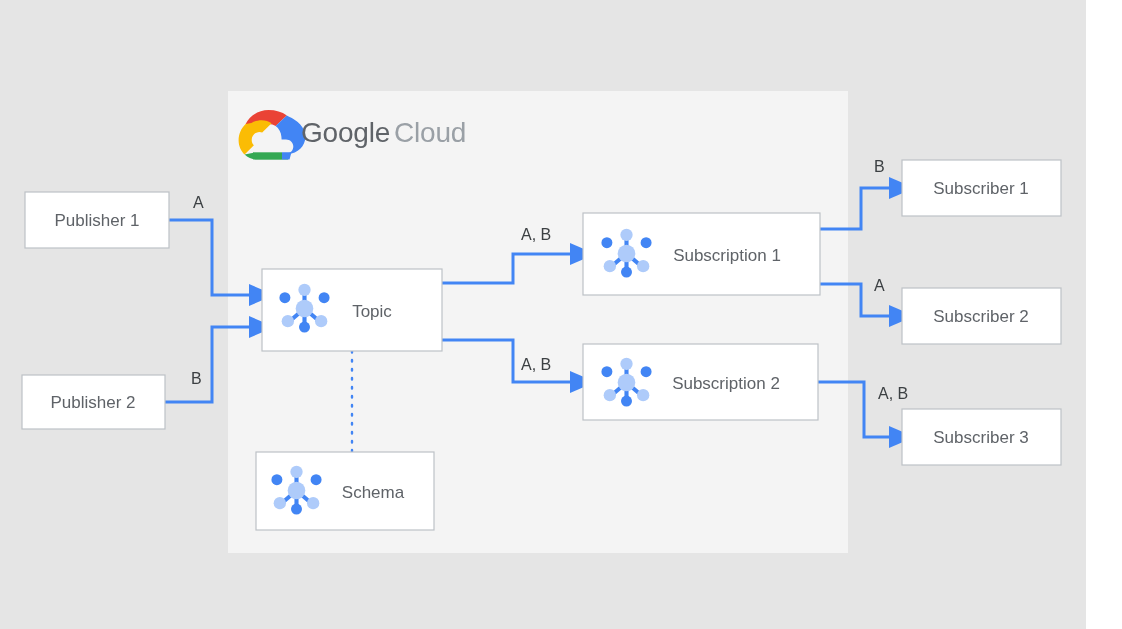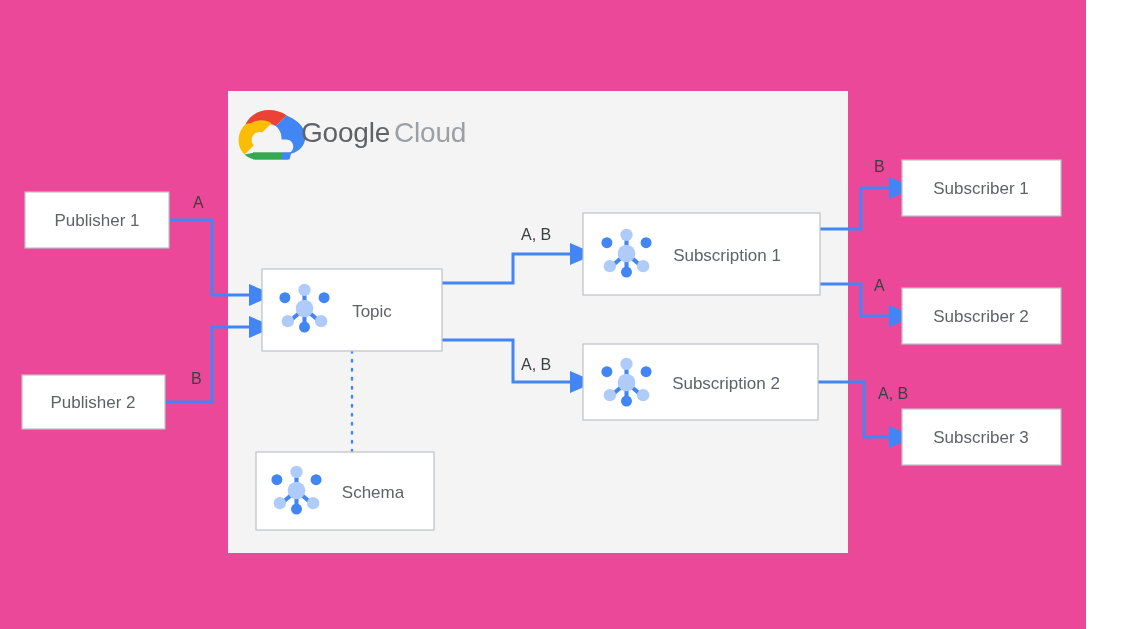--- a/index.html
+++ b/index.html
@@ -10,21 +10,21 @@
   body {
     width: 1122px;
     height: 629px;
     font-family: "Liberation Sans", sans-serif;
     overflow: hidden;
   }
   #diagram-root {
     position: relative;
     width: 1086px;
     height: 629px;
-    background: #ec4899;
+    background: #e5e5e5;
   }
   svg.canvas {
     position: absolute;
     top: 0;
     left: 0;
     width: 1122px;
     height: 629px;
     display: block;
   }
   .node-label {

